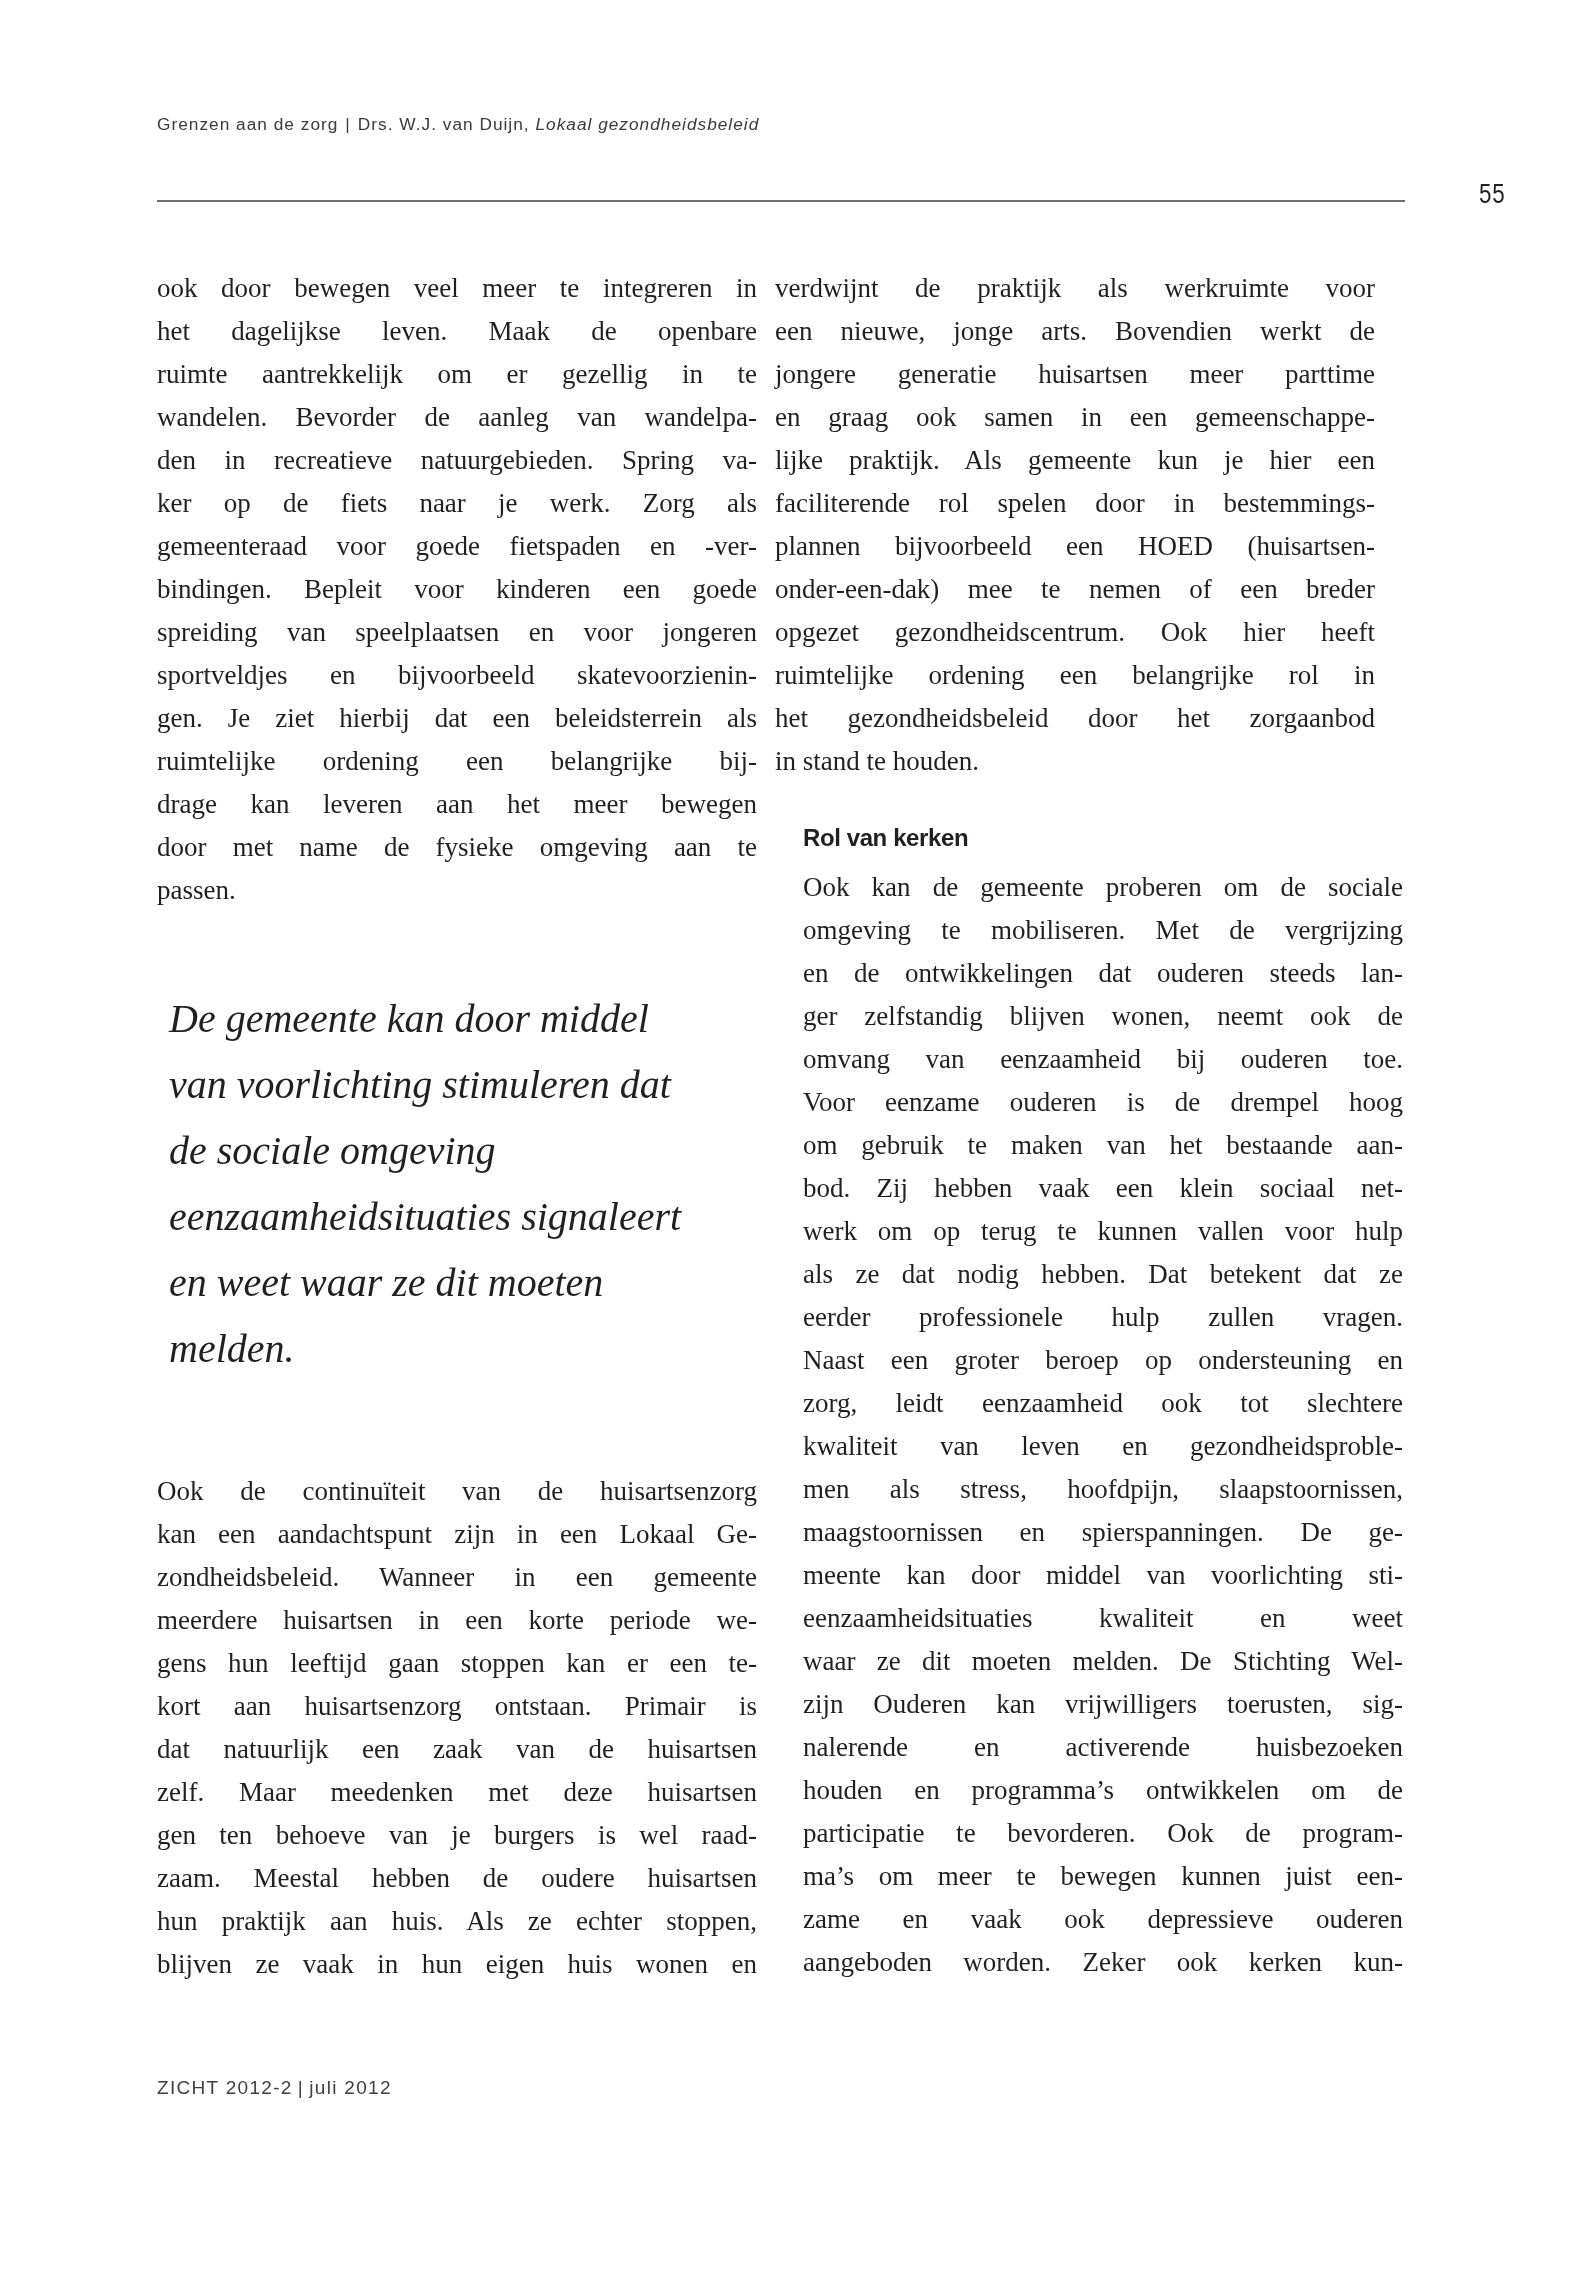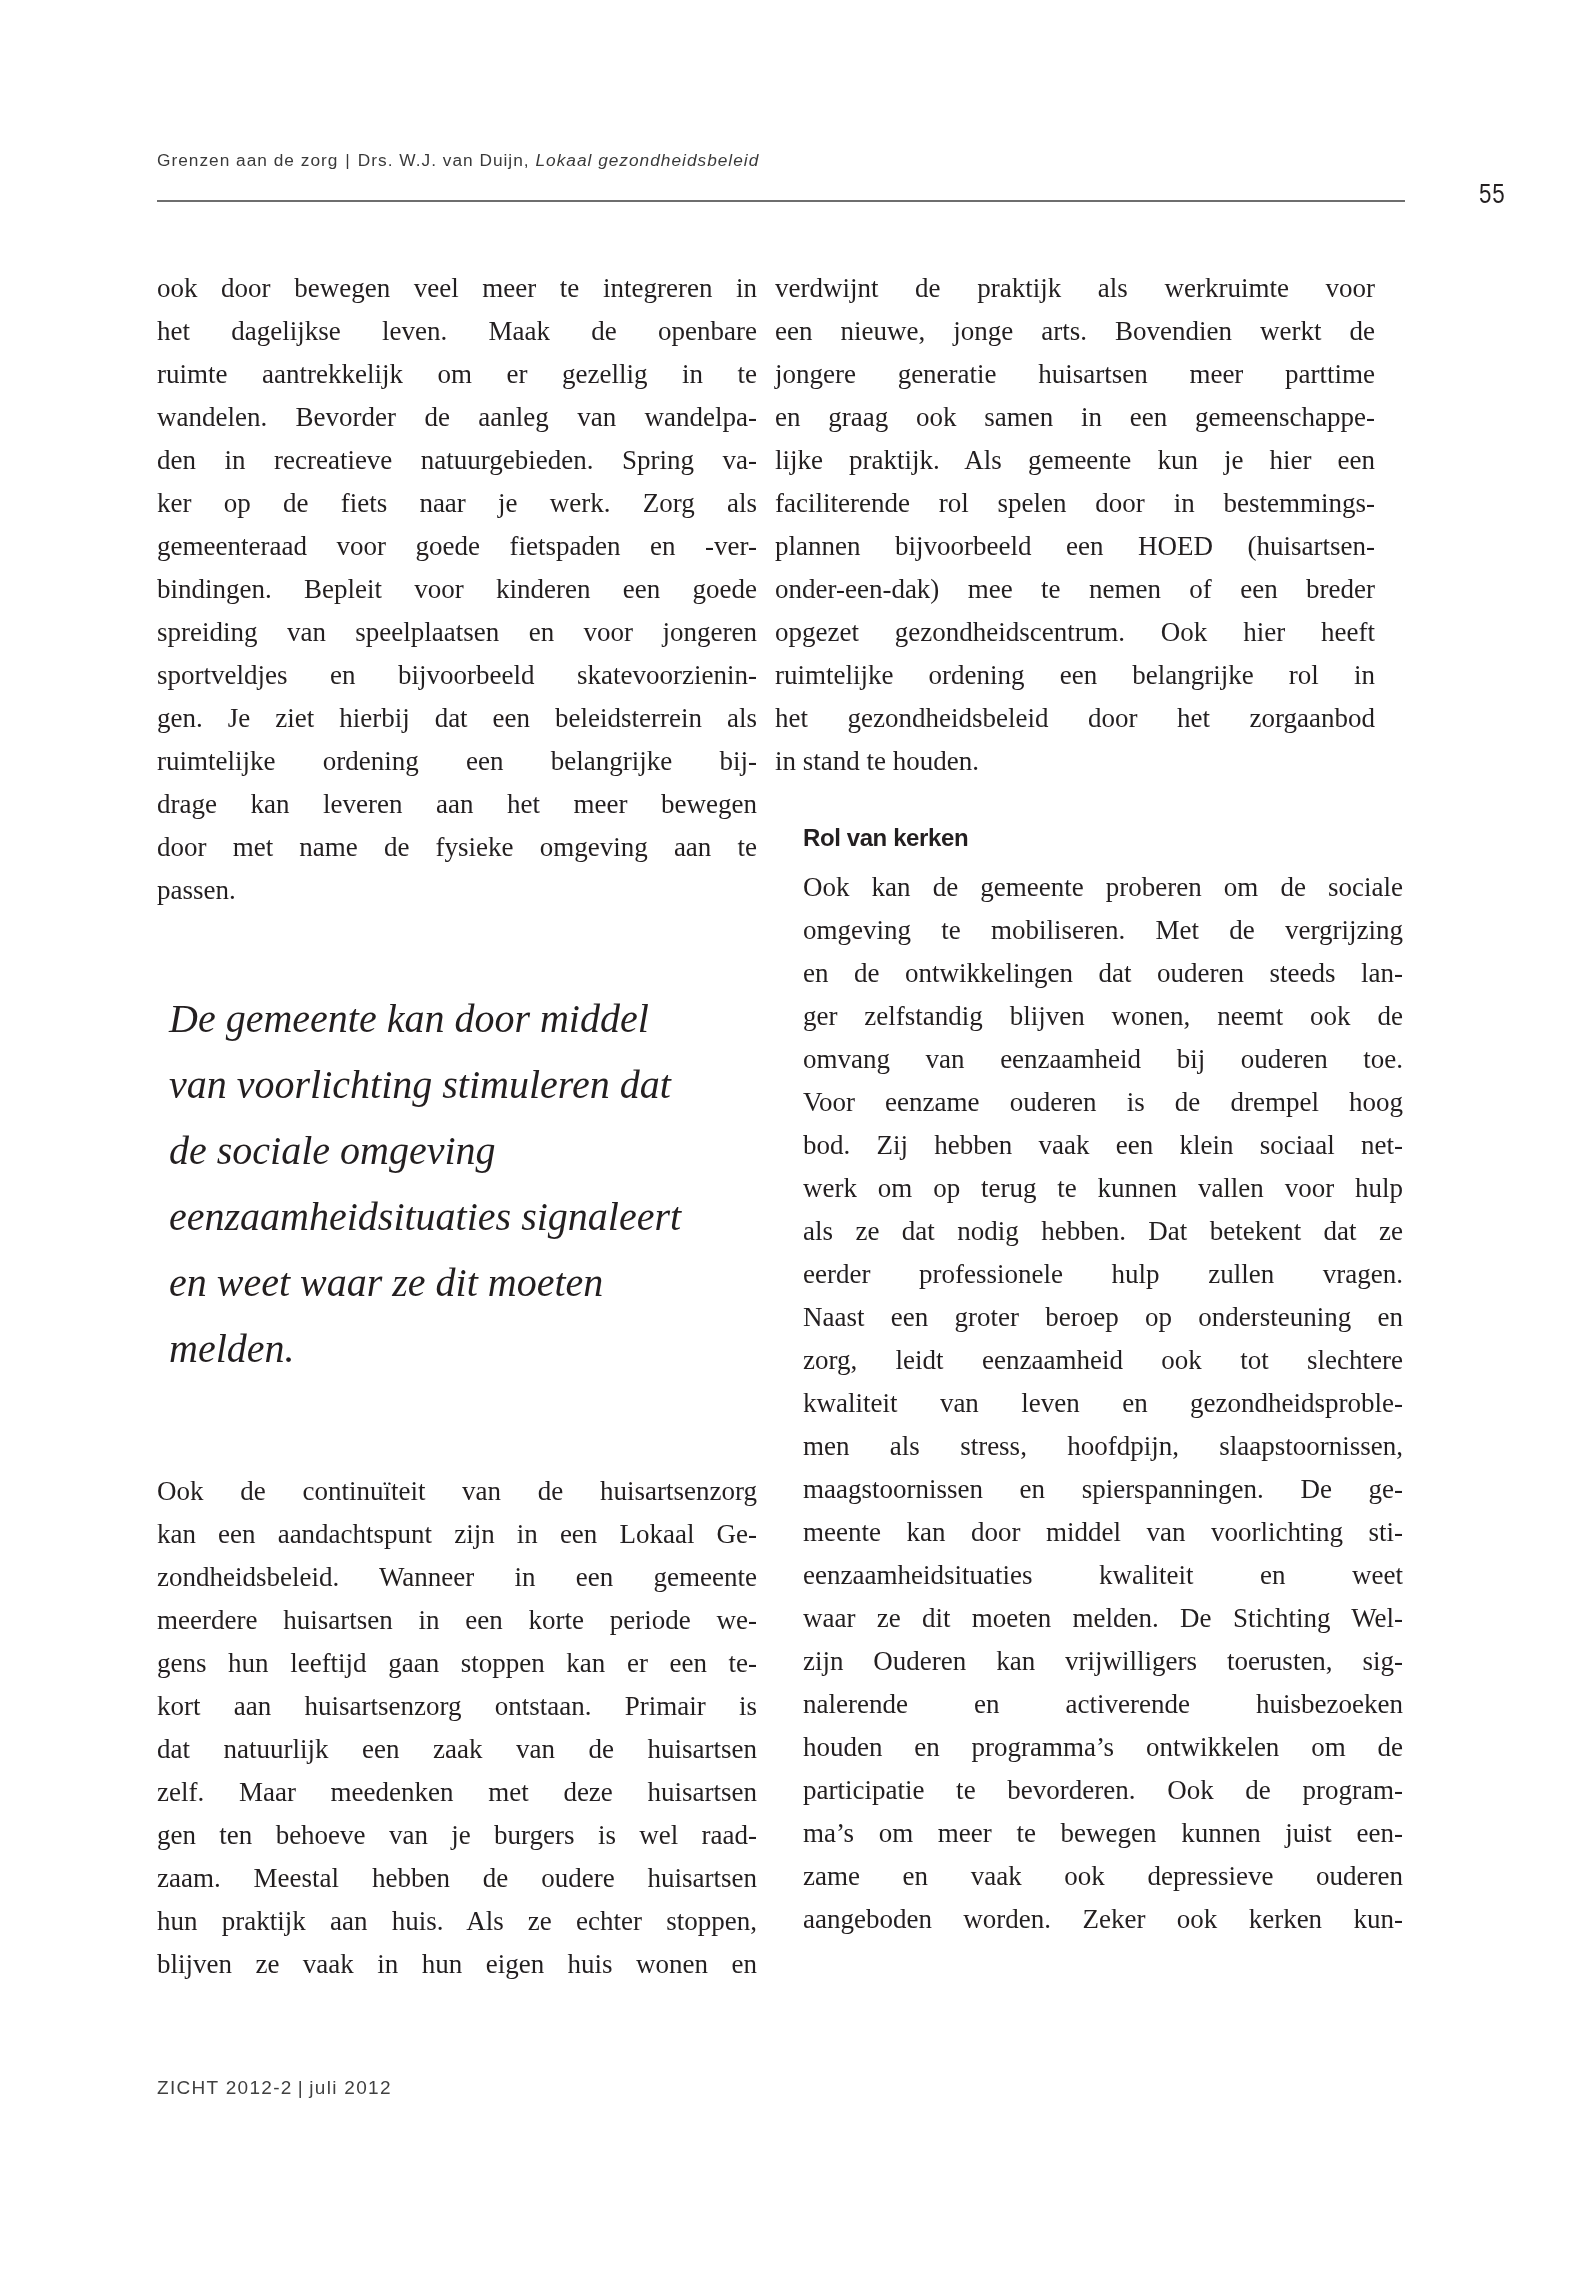--- a/index.html
+++ b/index.html
@@ -1,19 +1,19 @@
 <!DOCTYPE html>
 <html style="font-size:14px"><head>
 <meta charset="utf-8">
 <style>
   html, body { margin:0; padding:0; background:#ffffff; }
   body { width:1592px; height:2295px; position:relative; overflow:hidden; color:#231f20; }
   .running-head {
     position:absolute; left:157px; top:114px;
-    font-family:"Liberation Sans", sans-serif; font-size:17.3px; letter-spacing:1px; color:#3a3a3a;margin-top:36px;
+    font-family:"Liberation Sans", sans-serif; font-size:17.3px; letter-spacing:1px; color:#3a3a3a;
   }
   .running-head .sep { margin:0 7px; }
   .running-head i { font-style:italic; }
   .rule { position:absolute; left:157px; top:200px; width:1248px; height:1.7px; background:#6e6e6e; }
   .page-no {
     position:absolute; left:1479px; top:178px;
     font-family:"Liberation Sans", sans-serif; font-size:28px; color:#231f20; letter-spacing:0.9px;
     transform:scaleX(0.8); transform-origin:left top;
   }
   .col { position:absolute; width:600px; font-family:"Liberation Serif", serif; font-size:27px; line-height:43px; }
@@ -107,20 +107,21 @@
 
 <div class="section-heading">Rol van kerken</div>
 
 <div class="col col-right-2">
   <span class="line">Ook kan de gemeente proberen om de sociale</span>
   <span class="line">omgeving te mobiliseren. Met de vergrijzing</span>
   <span class="line">en de ontwikkelingen dat ouderen steeds lan-</span>
   <span class="line">ger zelfstandig blijven wonen, neemt ook de</span>
   <span class="line">omvang van eenzaamheid bij ouderen toe.</span>
   <span class="line">Voor eenzame ouderen is de drempel hoog</span>
+  <span class="line">om gebruik te maken van het bestaande aan-</span>
   <span class="line">bod. Zij hebben vaak een klein sociaal net-</span>
   <span class="line">werk om op terug te kunnen vallen voor hulp</span>
   <span class="line">als ze dat nodig hebben. Dat betekent dat ze</span>
   <span class="line">eerder professionele hulp zullen vragen.</span>
   <span class="line">Naast een groter beroep op ondersteuning en</span>
   <span class="line">zorg, leidt eenzaamheid ook tot slechtere</span>
   <span class="line">kwaliteit van leven en gezondheidsproble-</span>
   <span class="line">men als stress, hoofdpijn, slaapstoornissen,</span>
   <span class="line">maagstoornissen en spierspanningen. De ge-</span>
   <span class="line">meente kan door middel van voorlichting sti-</span>

